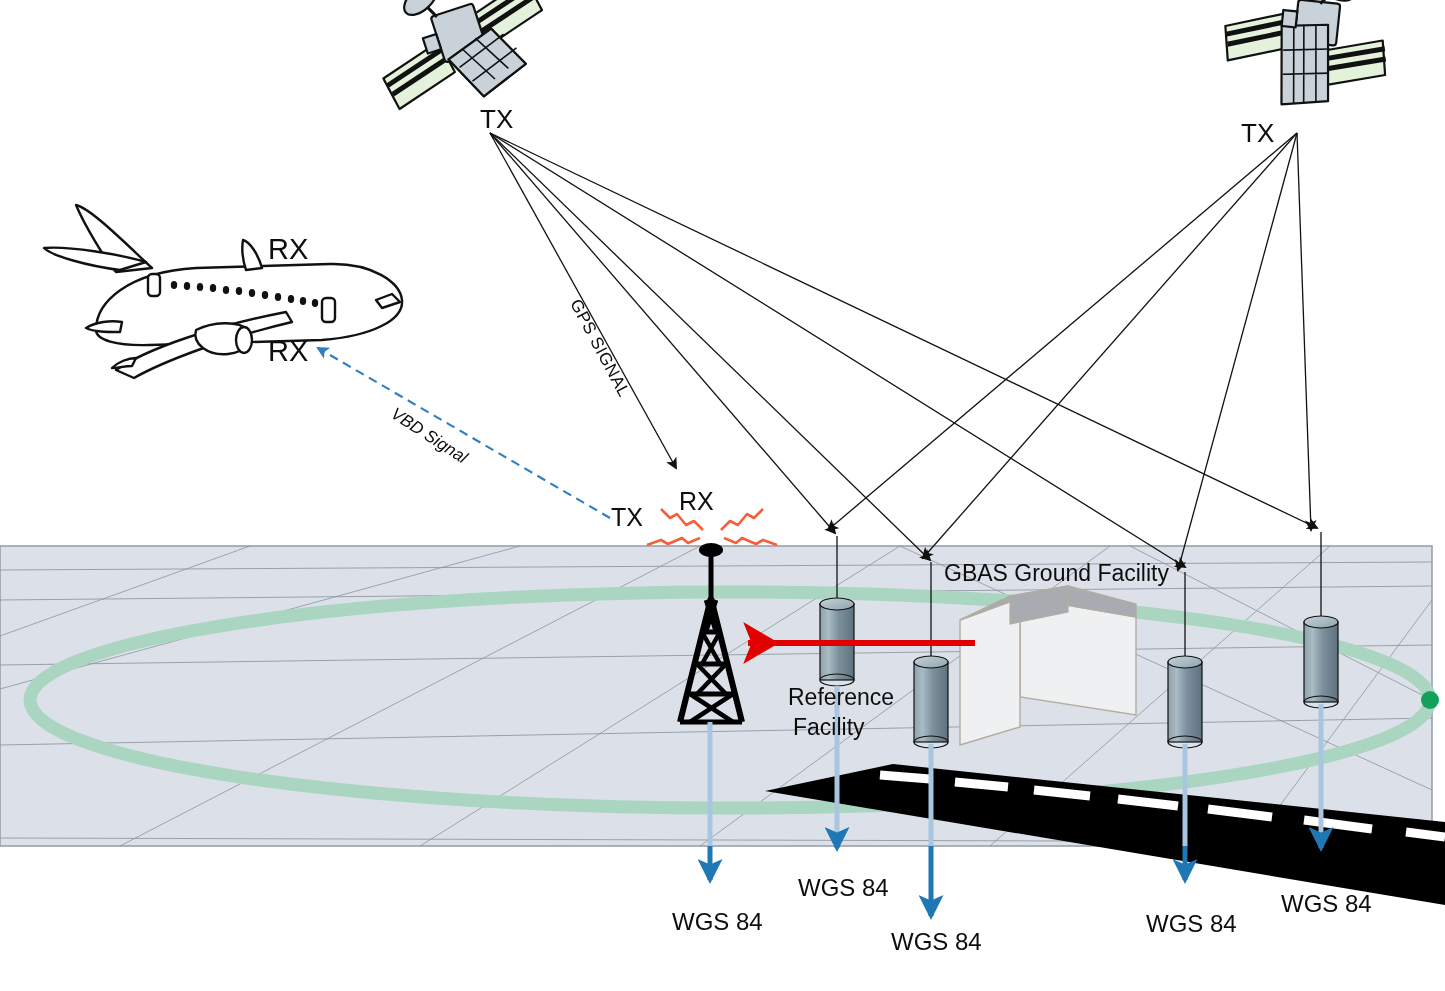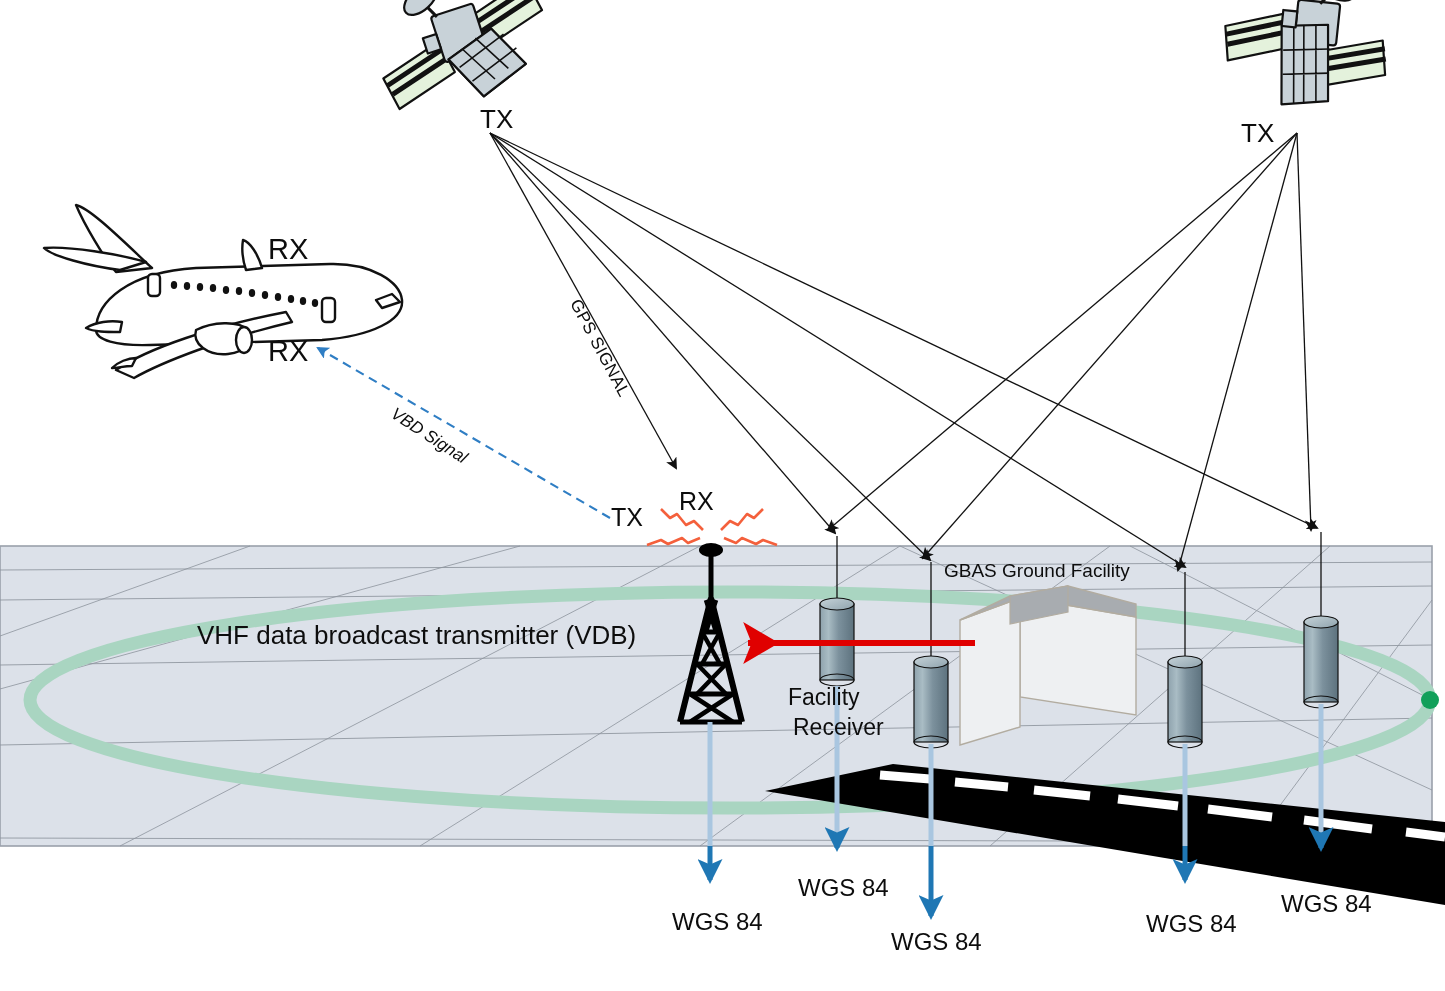--- a/index.html
+++ b/index.html
@@ -282,27 +282,26 @@
   <div class="lbl" style="left:583px;top:296px;font-size:17px;letter-spacing:0.5px;
               transform:rotate(62deg);transform-origin:left top;">GPS SIGNAL</div>
 
   <div class="lbl" style="left:398px;top:404px;font-size:17px;font-style:italic;
               transform:rotate(33deg);transform-origin:left top;">VBD Signal</div>
 
   <div class="lbl" style="left:611px;top:503px;font-size:25px;">TX</div>
 
   <div class="lbl" style="left:679px;top:487px;font-size:25px;">RX</div>
 
-  <div class="lbl" style="left:197px;top:620px;font-size:26px;">VHF data broadcast transmitter (VDB)</div>
-
-  <div class="lbl" style="left:944px;top:560px;font-size:19px;">GBAS Ground Facility</div>
-
-  <div class="lbl" style="left:788px;top:684px;font-size:23px;">Facility</div>
-
-  <div class="lbl" style="left:793px;top:714px;font-size:23px;">Receiver</div>
+
+  <div class="lbl" style="left:944px;top:560px;font-size:23px;">GBAS Ground Facility</div>
+
+  <div class="lbl" style="left:788px;top:684px;font-size:23px;">Reference</div>
+
+  <div class="lbl" style="left:793px;top:714px;font-size:23px;">Facility</div>
 
   <div class="lbl" style="left:672px;top:908px;font-size:24px;">WGS 84</div>
 
   <div class="lbl" style="left:798px;top:874px;font-size:24px;">WGS 84</div>
 
   <div class="lbl" style="left:891px;top:928px;font-size:24px;">WGS 84</div>
 
   <div class="lbl" style="left:1146px;top:910px;font-size:24px;">WGS 84</div>
 
   <div class="lbl" style="left:1281px;top:890px;font-size:24px;">WGS 84</div>

